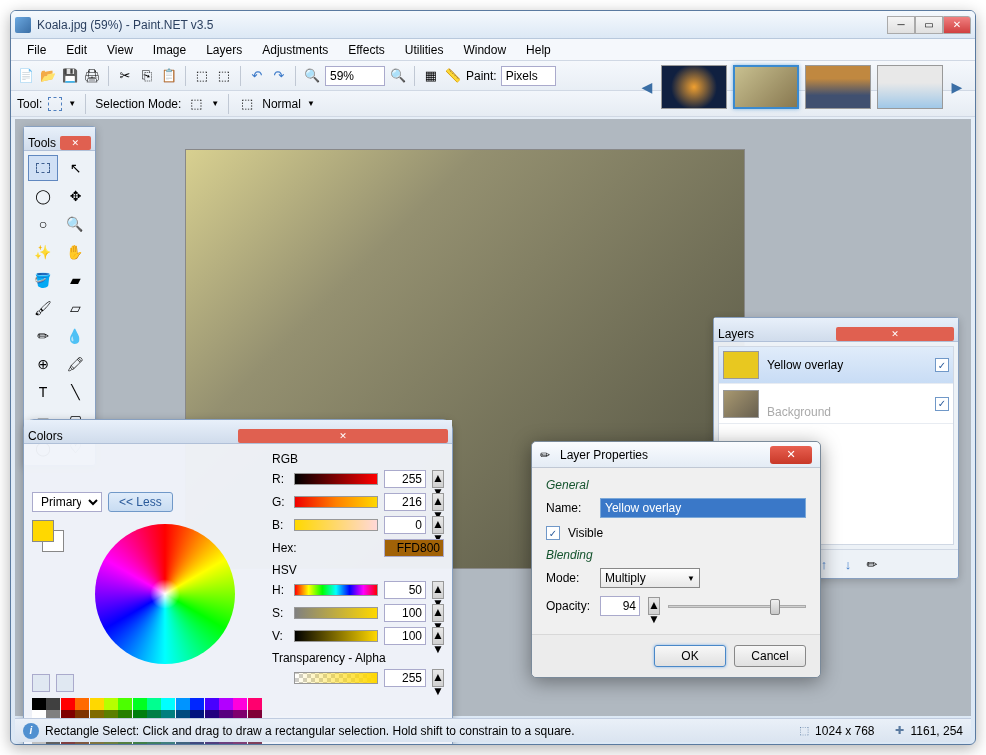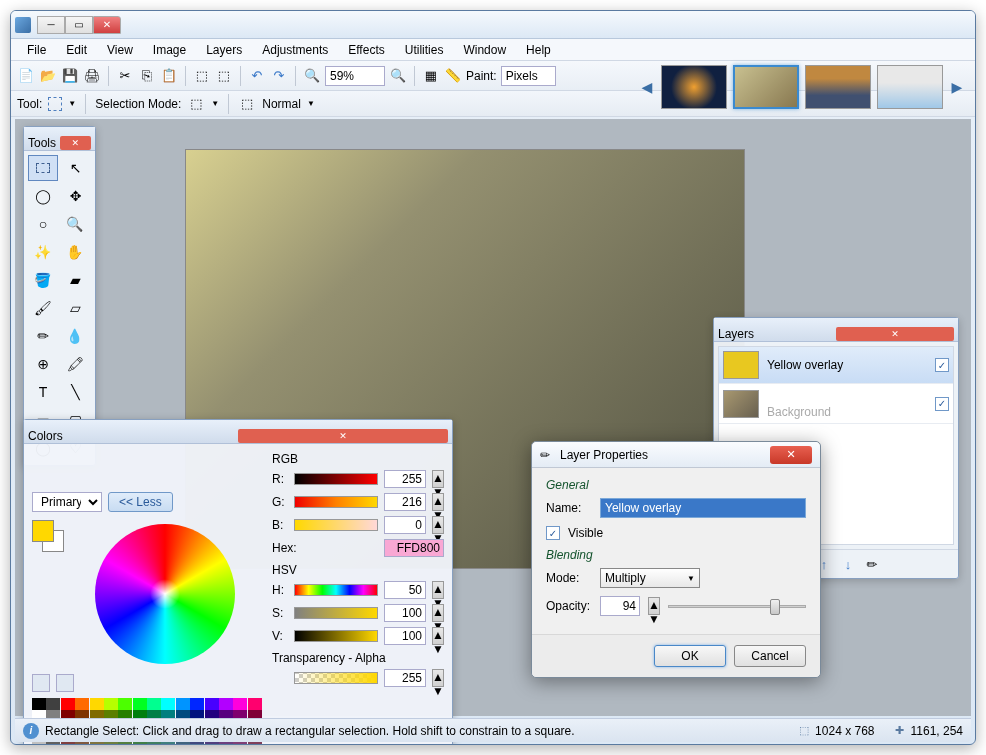--- a/index.html
+++ b/index.html
@@ -31,21 +31,21 @@
 .nav-arrow { width: 16px; height: 16px; display: flex; align-items: center; justify-content: center; cursor: pointer; color: #3a6ea5; font-size: 14px; }
 
 .tools-palette { position: absolute; top: 115px; left: 12px; width: 73px; background: rgba(240,244,250,0.95); border: 1px solid #88a0c0; border-radius: 3px; box-shadow: 0 2px 8px rgba(0,0,0,0.2); }
 .palette-title { height: 24px; background: linear-gradient(#e8f0fa,#d0dcec); display: flex; align-items: flex-end; padding: 0 4px; font-size: 11px; border-bottom: 1px solid #b0c0d8; }
 .palette-title span { flex: 1; }
 .palette-close { width: 14px; height: 14px; background: #e06050; color: #fff; font-size: 9px; display: flex; align-items: center; justify-content: center; cursor: pointer; border-radius: 2px; }
 .tools-grid { display: grid; grid-template-columns: repeat(2, 1fr); gap: 2px; padding: 4px; }
 .tool-btn { width: 30px; height: 26px; display: flex; align-items: center; justify-content: center; cursor: pointer; border: 1px solid transparent; font-size: 14px; }
 .tool-btn.active { background: #d0e0f5; border: 1px solid #6088c0; }
 
-.colors-palette { position: absolute; top: 408px; left: 12px; width: 430px; background: rgba(240,244,250,0.96); border: 1px solid #88a0c0; border-radius: 3px; box-shadow: 0 2px 8px rgba(0,0,0,0.25); }
+.colors-palette { position: absolute; top: 408px; left: 12px; width: 430px; background: rgba(240,244,250,0.96); border: 1px solid #88a0c0; border-radius: 11px; box-shadow: 0 2px 8px rgba(0,0,0,0.25); }
 .colors-body { display: flex; padding: 8px; gap: 10px; }
 .colors-left { width: 230px; margin-top: 40px; }
 .prim-row { display: flex; align-items: center; gap: 6px; margin-bottom: 8px; }
 .prim-sel { width: 70px; height: 20px; border: 1px solid #aac; background: #fff; padding: 0 4px; }
 .less-btn { padding: 2px 10px; background: linear-gradient(#e0ecfa,#c8dcf2); border: 1px solid #7098c8; border-radius: 3px; cursor: pointer; color: #2a5a9a; }
 .swatch-pair { position: relative; width: 36px; height: 36px; margin-bottom: 6px; }
 .swatch-bg { position: absolute; top: 10px; left: 10px; width: 22px; height: 22px; background: #fff; border: 1px solid #888; }
 .swatch-fg { position: absolute; top: 0; left: 0; width: 22px; height: 22px; background: #ffd800; border: 1px solid #888; }
 .color-wheel { width: 140px; height: 140px; border-radius: 50%; background: conic-gradient(red,yellow,lime,cyan,blue,magenta,red); position: relative; margin: 4px auto; }
 .color-wheel::after { content: ''; position: absolute; top: 50%; left: 50%; width: 30px; height: 30px; background: radial-gradient(#fff 0%, transparent 70%); transform: translate(-50%,-50%); border-radius: 50%; }
@@ -62,21 +62,21 @@
 .slider-g { background: linear-gradient(to right, #f00000, #ff8000, #ffd800); }
 .slider-b { background: linear-gradient(to right, #ffd800, #ffd8d8); }
 .slider-h { background: linear-gradient(to right, red,yellow,lime,cyan,blue,magenta,red); }
 .slider-s { background: linear-gradient(to right, #808080, #ffd800); }
 .slider-v { background: linear-gradient(to right, #000, #ffd800); }
 .slider-a { background: repeating-conic-gradient(#ccc 0% 25%, #fff 0% 50%) 0/8px 8px; position: relative; }
 .slider-a::after { content:''; position:absolute; inset:0; background: linear-gradient(to right, transparent, #ffd800); }
 .num-box { width: 42px; height: 18px; border: 1px solid #aac; background: #fff; text-align: right; padding: 0 3px; }
 .spinner { width: 12px; height: 18px; background: linear-gradient(#e8e8e8,#d0d0d0); border: 1px solid #999; display: flex; flex-direction: column; font-size: 6px; }
 .spin-up, .spin-dn { flex:1; display:flex; align-items:center; justify-content:center; cursor:pointer; }
-.hex-box { width: 60px; height: 18px; border: 1px solid #aac; background: #f9a8d4; text-align: right; padding: 0 3px; }
+.hex-box { width: 60px; height: 18px; border: 1px solid #aac; background: #a16207; text-align: right; padding: 0 3px; }
 .section-lbl { margin: 6px 0 4px; }
 
 .layers-palette { position: absolute; top: 306px; right: 16px; width: 246px; background: rgba(240,244,250,0.95); border: 1px solid #88a0c0; border-radius: 3px; box-shadow: 0 2px 8px rgba(0,0,0,0.2); }
 .layer-list { background: #fff; border: 1px solid #d0d8e4; margin: 4px; }
 .layer-row { display: flex; align-items: center; padding: 4px; gap: 8px; border-bottom: 1px solid #e8ecf2; }
 .layer-row.active { background: linear-gradient(#e0ecfa,#c8dcf5); }
 .layer-thumb { width: 36px; height: 28px; border: 1px solid #999; }
 .layer-thumb.yellow { background: #e8c820; }
 .layer-thumb.koala { background: linear-gradient(135deg,#a89870,#686050); }
 .layer-name { flex: 1; }
@@ -110,20 +110,21 @@
 .status-item { margin-left: 18px; display: flex; align-items: center; gap: 4px; }
 .status-ico { width: 14px; height: 14px; display: flex; align-items: center; justify-content: center; color: #5a7aa0; font-size: 11px; }
 </style>
 </head>
 <body>
 
 <div class="window">
 
   <div class="titlebar">
     <div class="titlebar-icon"></div>
+    <div class="titlebar-text">Koala.jpg (59%) - Paint.NET v3.5</div>
     <div class="win-btns">
       <div class="win-btn">─</div>
       <div class="win-btn">▭</div>
       <div class="win-btn close">✕</div>
     </div>
   </div>
 
   <div class="menubar">
     <div class="menu-item">File</div>
     <div class="menu-item">Edit</div>

